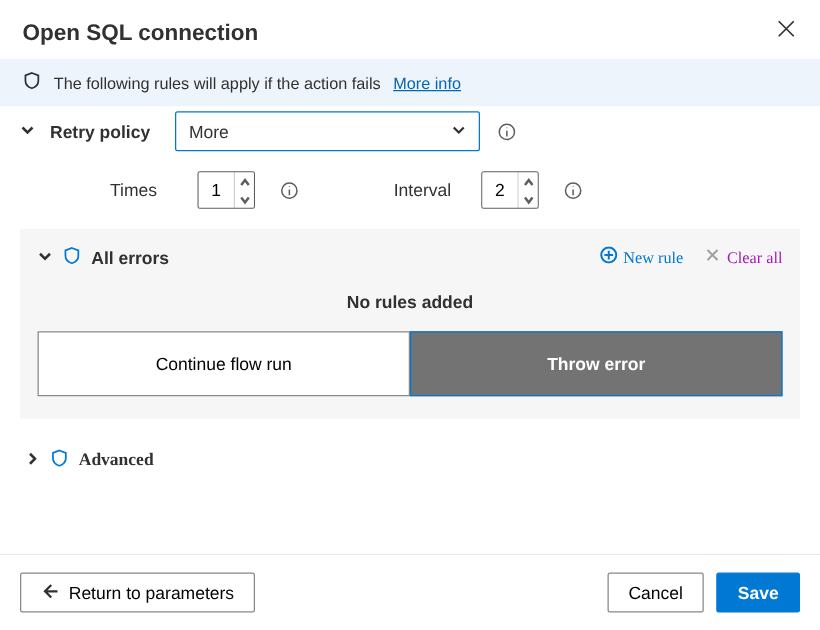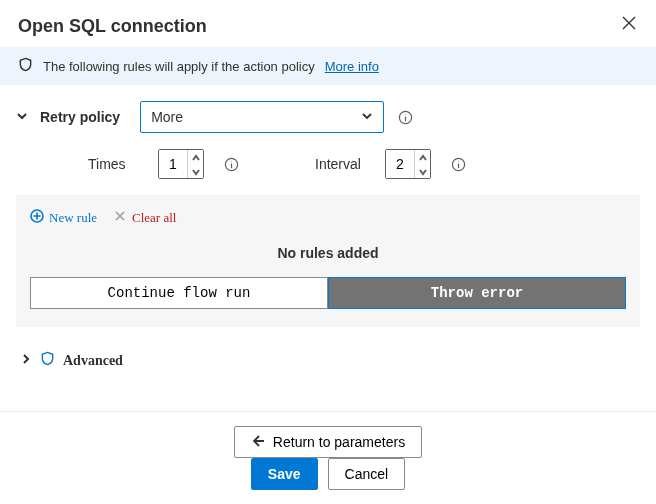--- a/index.html
+++ b/index.html
@@ -39,21 +39,21 @@
     display: flex;
     align-items: center;
     gap: 10px;
     font-size: 13px;
   }
   .info-bar a { color: #0067b8; text-decoration: underline; cursor: pointer; }
   .shield-icon svg { width: 15px; height: 15px; stroke: #323130; fill: none; stroke-width: 1.5; }
   .shield-blue svg { stroke: #0078d4; }
 
   .content {
-    padding: 16px 16px 8px 16px;
+    padding: 4px 16px 8px 16px;
     flex: 1;
     overflow: auto;
   }
 
   .row {
     display: flex;
     align-items: center;
     gap: 8px;
   }
   .chev { cursor: pointer; display:inline-flex; }
@@ -100,44 +100,43 @@
   .panel {
     background:#f6f6f6;
     padding:14px 14px 18px 14px;
     margin-top:16px;
   }
   .panel-head { display:flex; align-items:center; justify-content:space-between; }
   .panel-head .left { display:flex; align-items:center; gap:8px; font-weight:600; }
   .panel-head .right { display:flex; align-items:center; gap:16px; font-size:13px;font-family:Liberation Serif, serif;}
   .linkish { display:flex; align-items:center; gap:5px; cursor:pointer; }
   .linkish.blue { color:#0078d4;}
-  .linkish.gray { color:#b91c1c;}
+  .linkish.gray { color:#a21caf;}
   .linkish svg { width:14px; height:14px; fill:none; stroke-width:1.6; }
   .linkish.blue svg { stroke:#0078d4;}
   .linkish.gray svg { stroke:#a19f9d;}
 
   .norules { text-align:center; font-weight:600; margin:18px 0 16px 0; }
 
   .btngroup { display:flex; width:100%; }
   .btngroup button {
-    flex:1; height:32px; font-size:14px; cursor:pointer; font-family:Liberation Mono, monospace;
+    flex:1; height:52px; font-size:14px; cursor:pointer; font-family:Liberation Sans, sans-serif;
   }
   .btngroup .ghost { background:#fff; border:1px solid #8a8886; }
   .btngroup .primary { background:#737373; color:#fff; border:1px solid #0078d4; font-weight:600;}
 
   .adv-row { display:flex; align-items:center; gap:8px; margin-top:24px; margin-left:4px;font-family:Liberation Serif, serif; }
   .adv-row .lbl { font-weight:600; }
 
   .footer {
     border-top:1px solid #edebe9;
     padding:14px 16px;
     display:flex;
     justify-content:space-between;
     align-items:center;
-    flex-direction:column;
   }
   .btn {
     height:32px; padding:0 16px; border-radius:2px; font-size:14px;
     font-family:inherit; cursor:pointer; display:inline-flex; align-items:center; gap:8px;
   }
   .btn.outline { background:#fff; border:1px solid #8a8886; }
   .btn.primary { background:#0078d4; color:#fff; border:1px solid #0078d4; font-weight:600;}
   .btn svg { width:14px; height:14px; stroke:#323130; stroke-width:1.8; fill:none;}
   .footer .right { display:flex; gap:10px;}
 </style>
@@ -154,21 +153,21 @@
     </span>
   </button>
 </div>
 
 <div class="info-bar">
   <span class="shield-icon">
     <svg viewBox="0 0 16 16">
         <path d="M8 1.5 L13.5 3.5 V8 C13.5 11 11 13.5 8 14.5 C5 13.5 2.5 11 2.5 8 V3.5 Z"></path>
       </svg>
   </span>
-  <span>The following rules will apply if the action policy</span>
+  <span>The following rules will apply if the action fails</span>
   <a>More info</a>
 </div>
 
 <div class="content">
 
   <div class="row retry-row">
     <span class="chev">
       <span>
         <svg viewBox="0 0 12 12">
             <path d="M2 4 L6 8 L10 4"></path>
@@ -241,20 +240,33 @@
             <circle cx="8" cy="8" r="6.5"></circle>
             <line x1="8" y1="7" x2="8" y2="12"></line>
             <circle cx="8" cy="4.5" r="0.5" fill="#605e5c" stroke="none"></circle>
           </svg>
       </span>
     </div>
   </div>
 
   <div class="panel">
     <div class="panel-head">
+      <div class="left">
+        <span class="chev">
+          <span><svg viewBox="0 0 12 12">
+                <path d="M2 4 L6 8 L10 4"></path>
+              </svg></span>
+        </span>
+        <span class="shield-icon shield-blue">
+          <svg viewBox="0 0 16 16">
+              <path d="M8 1.5 L13.5 3.5 V8 C13.5 11 11 13.5 8 14.5 C5 13.5 2.5 11 2.5 8 V3.5 Z"></path>
+            </svg>
+        </span>
+        <span>All errors</span>
+      </div>
       <div class="right">
         <span class="linkish blue">
           <span><svg viewBox="0 0 14 14">
                 <circle cx="7" cy="7" r="6"></circle>
                 <path d="M7 3.5 V10.5 M3.5 7 H10.5"></path>
               </svg></span>
           <span>New rule</span>
         </span>
         <span class="linkish gray">
           <span><svg viewBox="0 0 14 14">
@@ -288,16 +300,16 @@
 </div>
 
 <div class="footer">
   <button class="btn outline">
     <span><svg viewBox="0 0 14 14">
           <path d="M8 2 L3 7 L8 12 M3 7 H13"></path>
         </svg></span>
     <span>Return to parameters</span>
   </button>
   <div class="right">
+    <button class="btn outline">Cancel</button>
     <button class="btn primary">Save</button>
-    <button class="btn outline">Cancel</button>
   </div>
 </div>
 
 </body></html>

